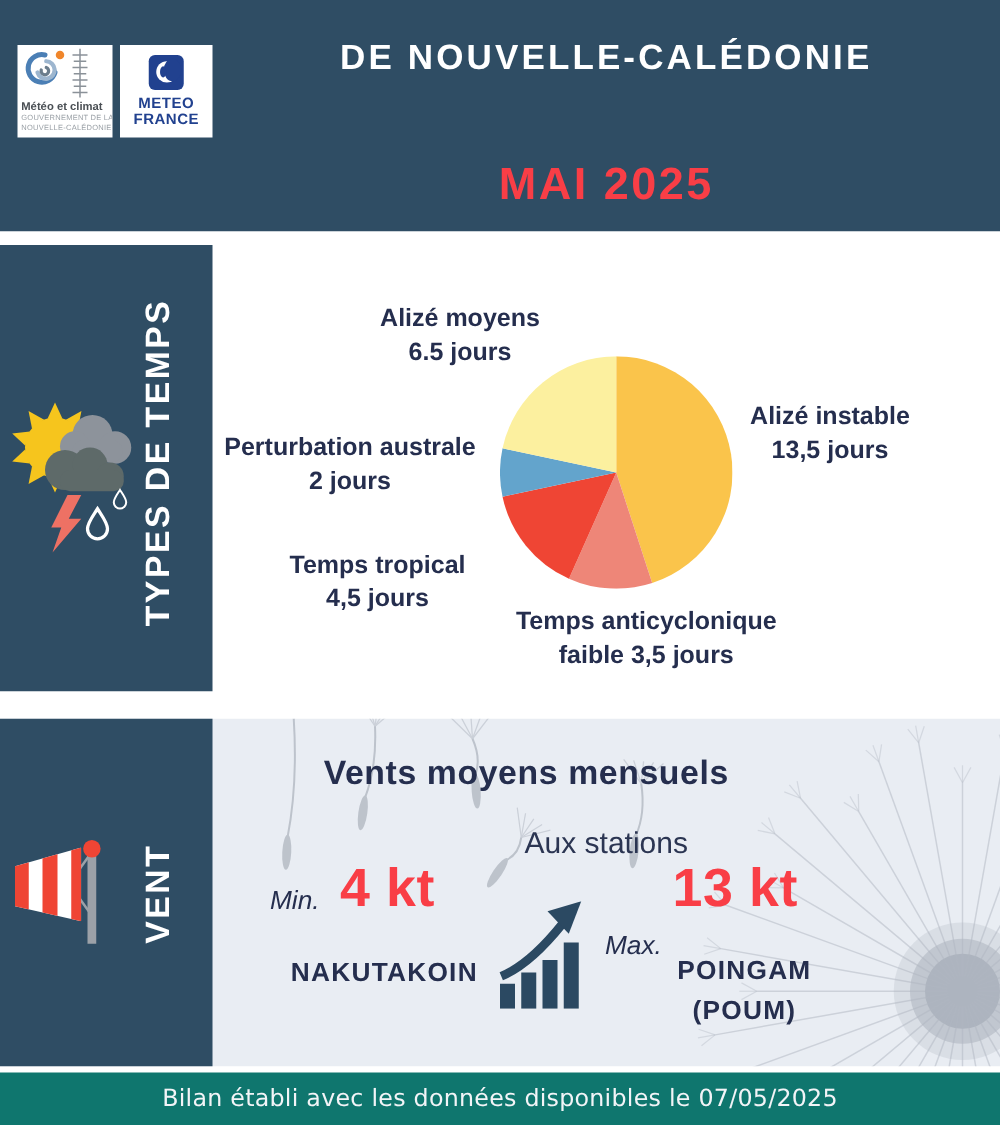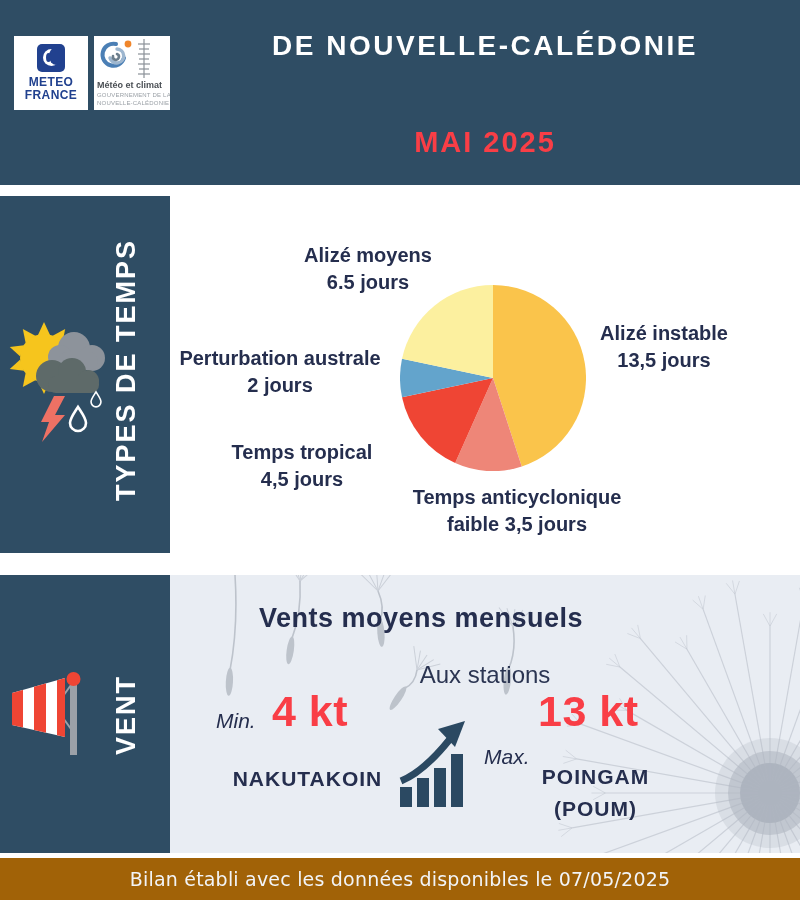--- a/index.html
+++ b/index.html
@@ -17,21 +17,21 @@
   .mf-mark{position:absolute;left:23px;top:8px;width:28px;height:28px;background:#21418F;border-radius:5px;}
   .mf-mark .c1{position:absolute;left:6px;top:5px;width:17px;height:17px;background:#ffffff;border-radius:50%;}
   .mf-mark .c2{position:absolute;left:12px;top:3px;width:14px;height:18px;background:#21418F;border-radius:50%;}
   .mf-mark .c3{position:absolute;left:9px;top:9px;width:5px;height:9px;background:#21418F;border-radius:50%;}
   .mf-text{position:absolute;left:0;top:40px;width:74px;text-align:center;font-size:12px;line-height:13px;
            font-weight:700;color:#21418F;letter-spacing:.4px;}
   .header-titles{position:absolute;left:170px;top:22px;width:630px;text-align:center;color:#ffffff;}
   .title1{font-size:45px;font-weight:800;letter-spacing:3px;}
   .title2{font-size:28px;font-weight:800;letter-spacing:2.5px;margin-top:8px;}
   .period{position:absolute;left:170px;top:126px;width:630px;text-align:center;
-          font-size:29px;font-weight:800;letter-spacing:2px;color:#F93E46;}
+          font-size:36px;font-weight:800;letter-spacing:2px;color:#F93E46;}
 
   
   .band{position:absolute;left:0;width:800px;}
   .band1{top:196px;height:357px;background:#ffffff;}
   .band2{top:575px;height:278px;background:#E9EDF3;}
   .side{position:absolute;left:0;top:0;bottom:0;width:170px;background:#2F4D64;}
   .vlabel{position:absolute;color:#ffffff;font-weight:700;font-size:27px;letter-spacing:2px;
           white-space:nowrap;text-align:center;line-height:36px;height:36px;transform:rotate(-90deg);}
   .vlabel.t1{width:256px;left:-2px;top:159px;}
   .vlabel.t2{width:120px;left:66px;top:122px;}
@@ -56,42 +56,31 @@
   .mm-value{position:absolute;font-size:43px;font-weight:700;color:#F93E46;letter-spacing:.5px;}
   .mm-station{position:absolute;text-align:center;color:#252E4E;font-size:21px;font-weight:700;
               letter-spacing:1px;line-height:32px;}
   .min-label{left:216px;top:134px;} .min-value{left:272px;top:112px;}
   .min-station{left:190px;top:188px;width:235px;}
   .max-label{left:484px;top:134px;margin-top:36px;} .max-value{left:538px;top:112px;}
   .max-station{left:508px;top:186px;width:175px;}
   .bar-icon{position:absolute;left:398px;top:146px;width:70px;height:86px;}
 
   
-  .footer{position:absolute;left:0;top:858px;width:800px;height:42px;background:#a16207;}
+  .footer{position:absolute;left:0;top:858px;width:800px;height:42px;background:#0f766e;}
   .footer-text{width:100%;text-align:center;line-height:42px;color:#f2f4f7;font-size:19px;
                font-family:"DejaVu Sans",sans-serif;letter-spacing:.2px;}
 </style>
 </head>
 <body>
 
 <div class="page">
 
   <div class="header">
     <div class="logos">
-      <div class="logo-box mf">
-        <div class="mf-mark">
-          <div class="c1"></div>
-            <div class="c2"></div>
-            <div class="c3"></div>
-        </div>
-        <div class="mf-text">
-          <div>METEO</div>
-          <div>FRANCE</div>
-        </div>
-      </div>
       <div class="logo-box">
         <svg width="76" height="44" viewBox="0 0 76 44">
           <g fill="none" stroke-linecap="round">
             <path d="M30,22 a11,11 0 1,1 -8,-14" stroke="#4B7FB5" stroke-width="4"></path>
             <path d="M16,22 a7,7 0 1,0 7,-9" stroke="#9db6cf" stroke-width="3.4"></path>
             <path d="M23,18 a3,3 0 1,1 -4,2" stroke="#6b7d8c" stroke-width="2.6"></path>
           </g>
           <circle cx="34" cy="8" r="3.4" fill="#F0862B"></circle>
           <g stroke="#8a9198" stroke-width="1.2">
             <line x1="50" y1="3" x2="50" y2="42"></line>
@@ -100,20 +89,31 @@
             <line x1="44" y1="18" x2="56" y2="18"></line>
               <line x1="45" y1="23" x2="55" y2="23"></line>
             <line x1="44" y1="28" x2="56" y2="28"></line>
               <line x1="45" y1="33" x2="55" y2="33"></line>
             <line x1="44" y1="38" x2="56" y2="38"></line>
           </g>
         </svg>
         <div class="gouv-title">Météo et climat</div>
         <div class="gouv-sub s1">GOUVERNEMENT DE LA</div>
         <div class="gouv-sub s2">NOUVELLE-CALÉDONIE</div>
+      </div>
+      <div class="logo-box mf">
+        <div class="mf-mark">
+          <div class="c1"></div>
+            <div class="c2"></div>
+            <div class="c3"></div>
+        </div>
+        <div class="mf-text">
+          <div>METEO</div>
+          <div>FRANCE</div>
+        </div>
       </div>
     </div>
     <div class="header-titles">
       <div class="title2">DE NOUVELLE-CALÉDONIE</div>
     </div>
     <div class="period">MAI 2025</div>
   </div>
 
   <div class="band band1">
     <div class="side">

